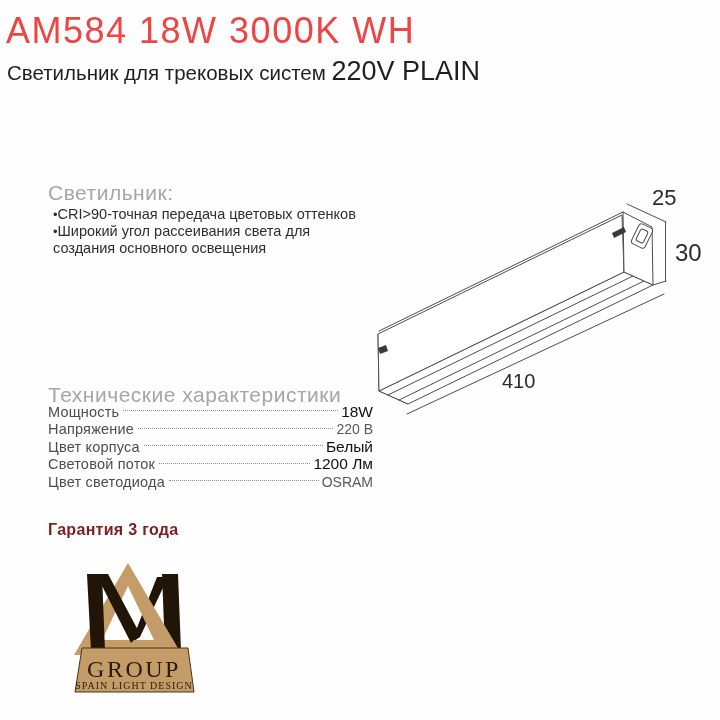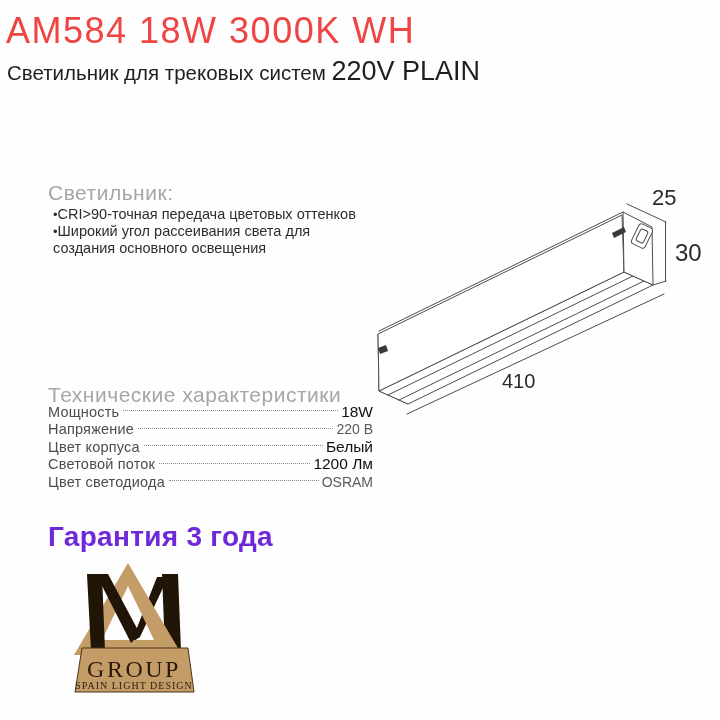--- a/index.html
+++ b/index.html
@@ -19,21 +19,21 @@
   .feature-item{white-space:pre-wrap;}
   .feature-item .bullet{font-size:13px;}
 
   .specs{position:absolute;left:48px;top:403px;width:325px;}
   .spec-row{display:flex;align-items:center;height:17.5px;}
   .spec-label{font-size:14.5px;color:#4d4d4d;letter-spacing:0.2px;white-space:nowrap;}
   .spec-leader{flex:1;border-bottom:1px dotted #8c8c8c;margin:0 3px 3px 4px;height:1px;}
   .spec-value{font-size:14px;color:#595959;white-space:nowrap;}
   .spec-value.v-bold{font-weight:normal;font-size:15.5px;color:#0f0f0f;}
 
-  .warranty{position:absolute;left:48px;top:521px;font-size:28px;font-weight:bold;color:#6d28d9;letter-spacing:0.3px;}
+  .warranty{position:absolute;left:48px;top:521px;font-size:16px;font-weight:bold;color:#7f1d1d;letter-spacing:0.3px;}
 
   svg.layer{position:absolute;left:0;top:0;pointer-events:none;}
   .draw-line{stroke:#4d4d4d;stroke-width:1;fill:none;stroke-linejoin:round;stroke-linecap:round;}
   .draw-face{stroke:#4d4d4d;stroke-width:1;fill:#ffffff;stroke-linejoin:round;}
   .dim-text{font-family:"Liberation Sans",sans-serif;fill:#2b2b2b;}
 </style>
 </head>
 <body>
 
 <div id="page">

